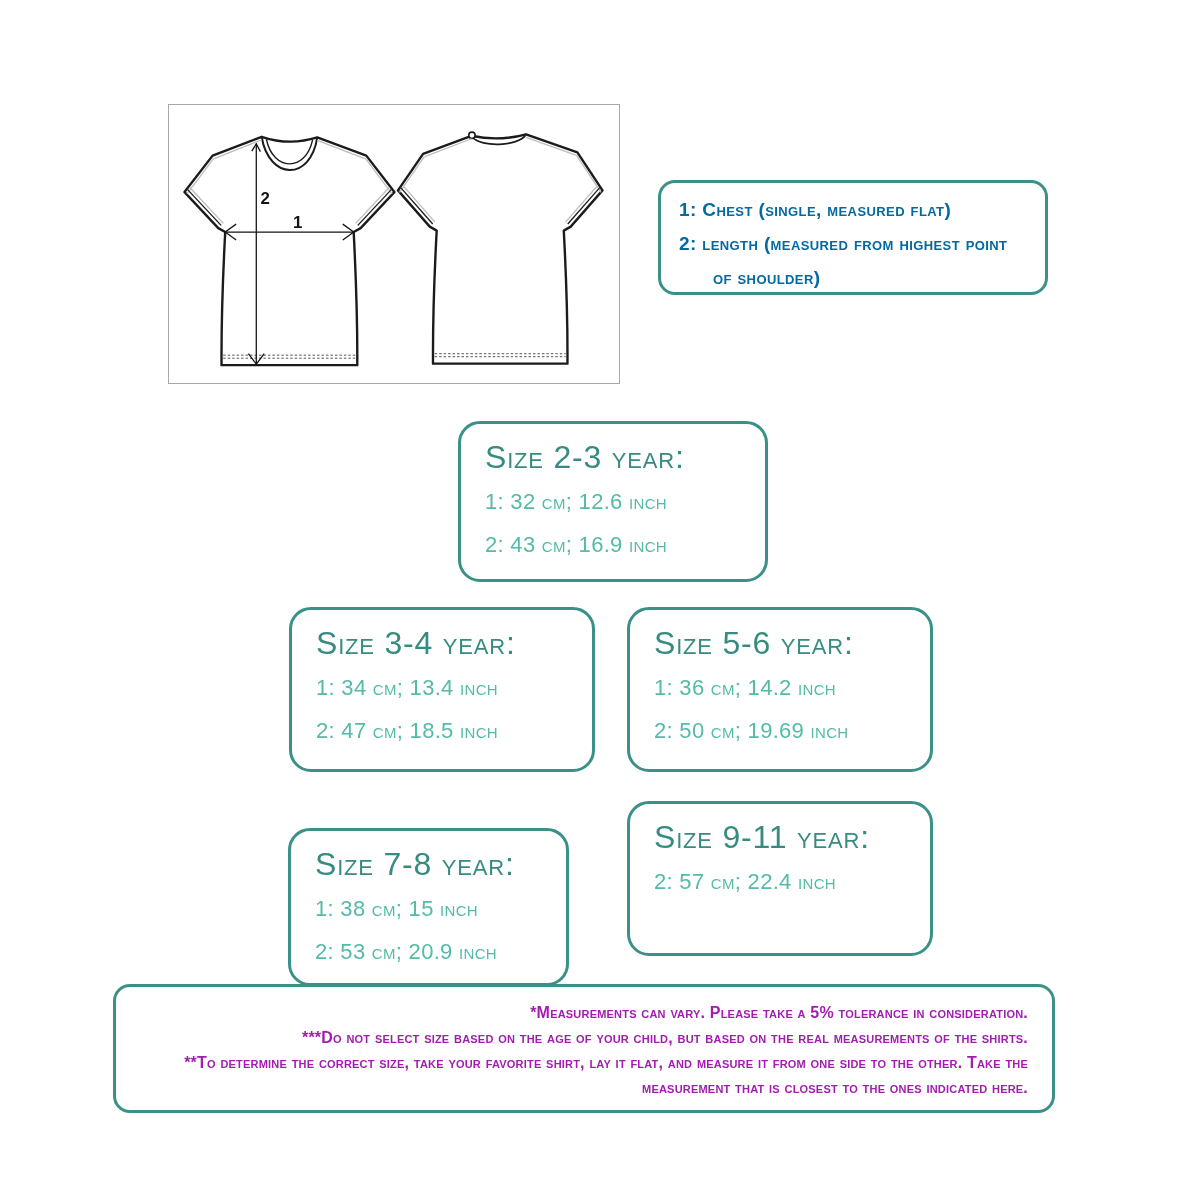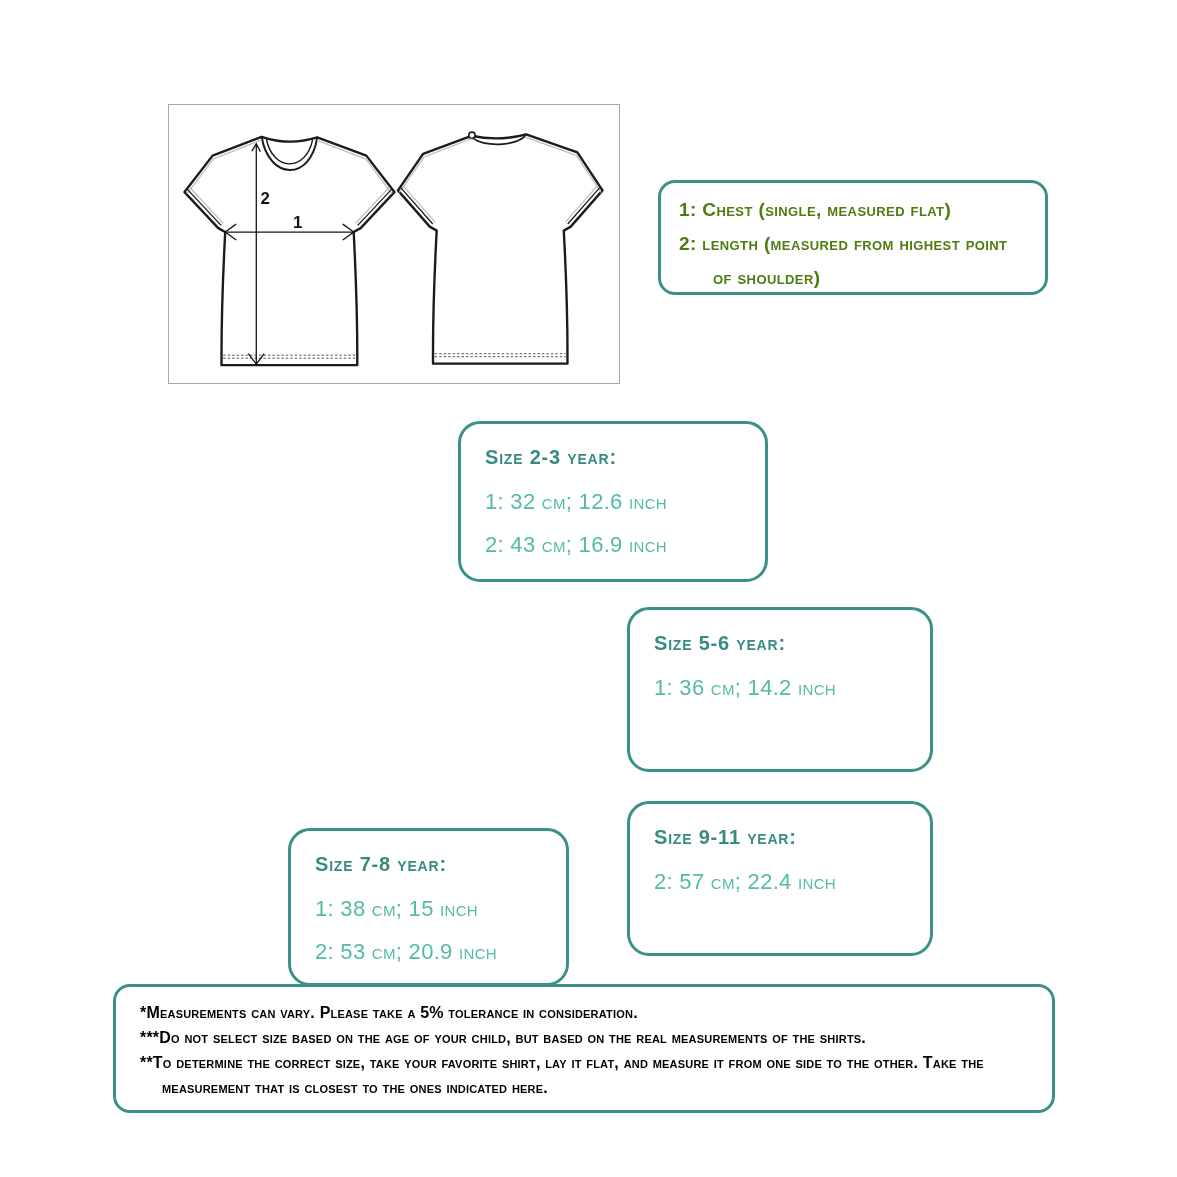--- a/index.html
+++ b/index.html
@@ -15,43 +15,43 @@
   }
   .shirt-panel svg{display:block;width:100%;height:100%;}
   .svg-label{font-family:"Liberation Sans",sans-serif;font-weight:bold;font-size:17px;fill:#141414;}
   
   .tbox{
     position:absolute;box-sizing:border-box;background:#ffffff;
     border:3.5px solid #3b9188;border-radius:22px;
   }
   .legend-box{left:658px;top:180px;width:390px;height:115px;border-radius:17px;padding:10px 14px 0 18px;}
   .legend-item{
-    font-size:19px;font-weight:bold;color:#4d7c0f;line-height:34px;
+    font-size:19px;font-weight:bold;color:#0369a1;line-height:34px;
     font-variant:small-caps;letter-spacing:.4px;
     padding-left:34px;text-indent:-34px;
   }
   .size-box{padding:14px 0 0 24px;}
   .size-title{
-    font-size:20px;font-weight:bold;color:#378b81;line-height:38px;
+    font-size:32px;font-weight:normal;color:#378b81;line-height:38px;
     font-variant:small-caps;letter-spacing:.8px;margin-bottom:4px;
   }
   .size-line{
     font-size:22px;font-weight:normal;color:#53bba7;line-height:43px;
     font-variant:small-caps;letter-spacing:.3px;
   }
   .box-s23 {left:458px;top:421px;width:310px;height:161px;}
   .box-s34 {left:289px;top:607px;width:306px;height:165px;}
   .box-s56 {left:627px;top:607px;width:306px;height:165px;}
   .box-s78 {left:288px;top:828px;width:281px;height:158px;}
   .box-s911{left:627px;top:801px;width:306px;height:155px;}
   .footer-box{left:113px;top:984px;width:942px;height:129px;border-radius:17px;padding:13px 24px 0 24px;}
   .footer-note{
-    margin:0;font-size:16px;font-weight:bold;color:#000000;line-height:25px;
+    margin:0;font-size:16px;font-weight:bold;color:#a21caf;line-height:25px;
     font-variant:small-caps;letter-spacing:.2px;
-    padding-left:22px;text-indent:-22px;
+    padding-left:22px;text-indent:-22px;text-align:right;
   }
 </style>
 </head>
 <body>
 
 <div class="canvas">
 
   <div class="shirt-panel">
     <svg viewBox="0 0 452 280">
 
@@ -124,24 +124,30 @@
     <div class="legend-item">1: Chest (single, measured flat)</div>
     <div class="legend-item">2: length (measured from highest point of shoulder)</div>
   </div>
 
   <div class="tbox size-box box-s23">
     <div class="size-title">Size 2-3 year:</div>
     <div class="size-line">1: 32 cm; 12.6 inch</div>
     <div class="size-line">2: 43 cm; 16.9 inch</div>
   </div>
 
+  <div class="tbox size-box box-s34">
+    <div class="size-title">Size 3-4 year:</div>
+    <div class="size-line">1: 34 cm; 13.4 inch</div>
+    <div class="size-line">2: 47 cm; 18.5 inch</div>
+  </div>
 
   <div class="tbox size-box box-s56">
     <div class="size-title">Size 5-6 year:</div>
     <div class="size-line">1: 36 cm; 14.2 inch</div>
+    <div class="size-line">2: 50 cm; 19.69 inch</div>
   </div>
 
   <div class="tbox size-box box-s78">
     <div class="size-title">Size 7-8 year:</div>
     <div class="size-line">1: 38 cm; 15 inch</div>
     <div class="size-line">2: 53 cm; 20.9 inch</div>
   </div>
 
   <div class="tbox size-box box-s911">
     <div class="size-title">Size 9-11 year:</div>

